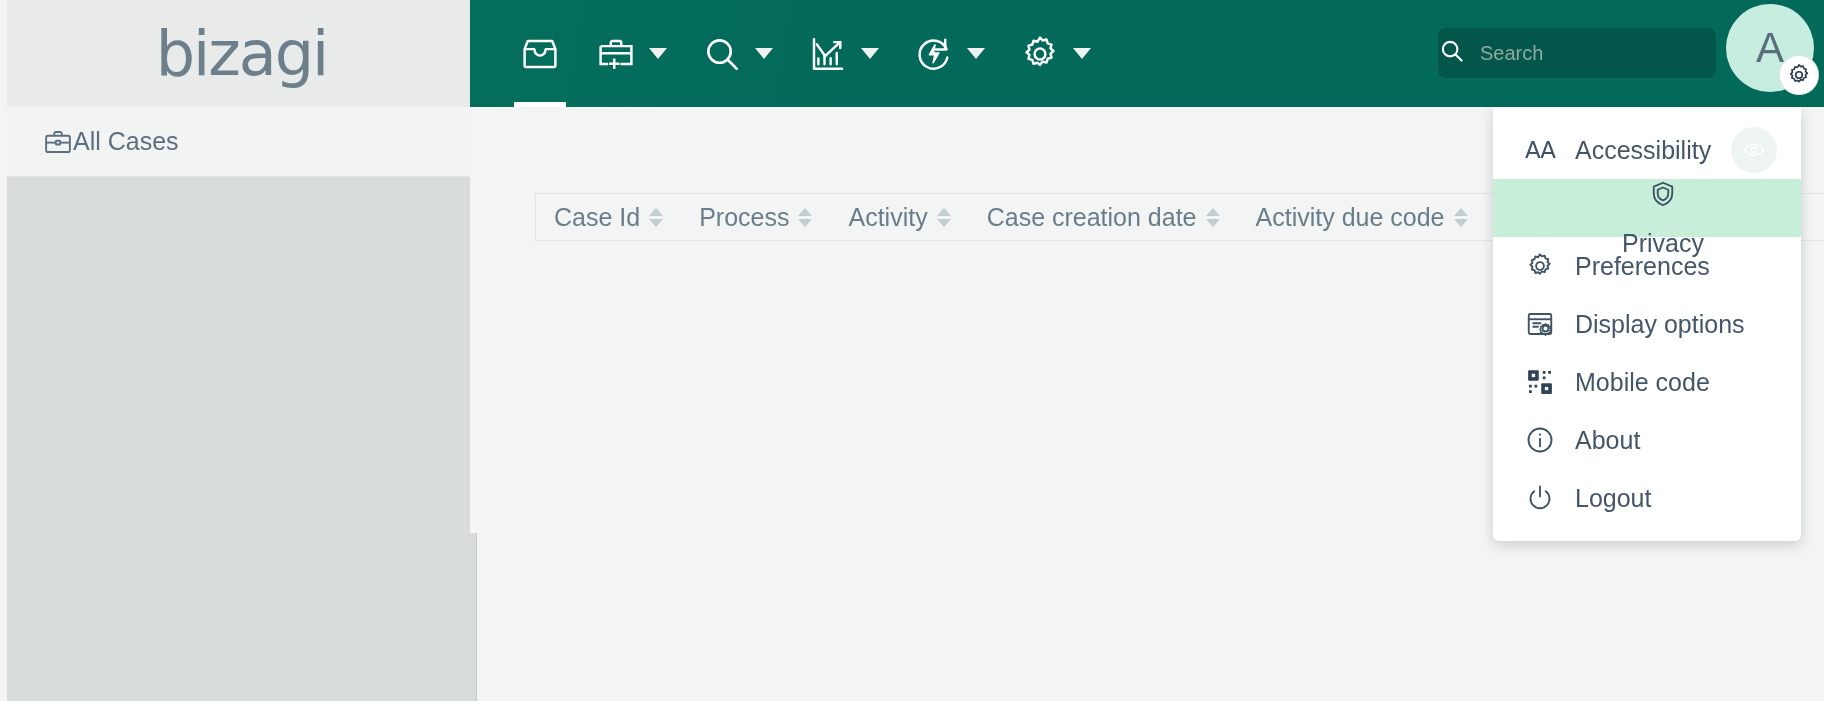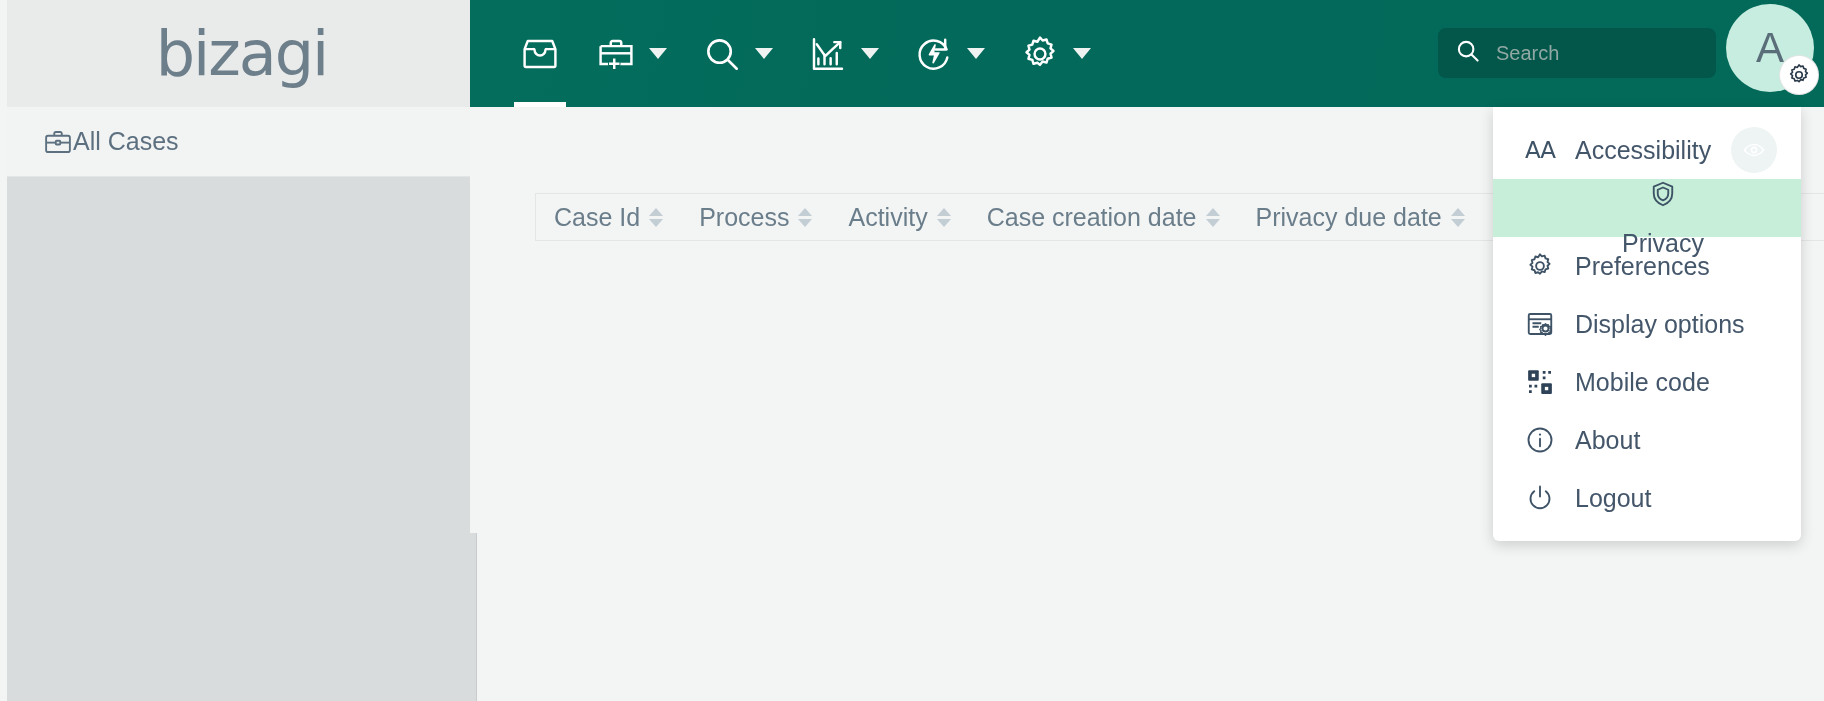--- a/index.html
+++ b/index.html
@@ -100,21 +100,21 @@
   .search-box {
     position: absolute;
     right: 108px;
     top: 28px;
     width: 278px;
     height: 50px;
     background: #02564a;
     border-radius: 8px;
     display: flex;
     align-items: center;
-    padding: 0 16px;
+    padding: 0 0;
     gap: 14px;
     cursor: text;
   }
   .search-placeholder {
     font-size: 20px;
     color: #90a8a3;
   }
 
   
   .avatar-wrap {
@@ -389,21 +389,21 @@
 
       <div class="th">
         <span>Case creation date</span>
         <span class="sort-ico">
             <i class="up"></i>
             <i class="down"></i>
           </span>
       </div>
 
       <div class="th">
-        <span>Privacy due date</span>
+        <span>Activity due code</span>
         <span class="sort-ico">
             <i class="up"></i>
             <i class="down"></i>
           </span>
       </div>
 
     </div>
   </main>
 
   <div class="menu">

